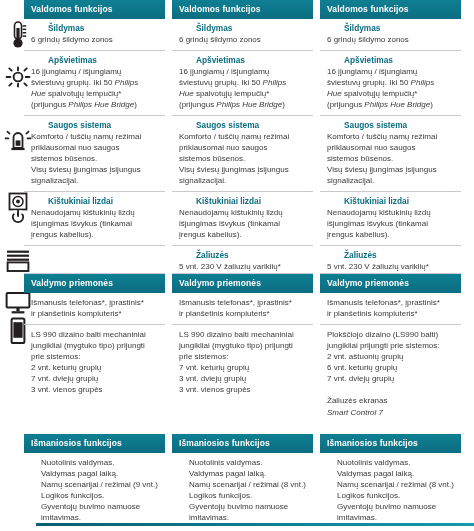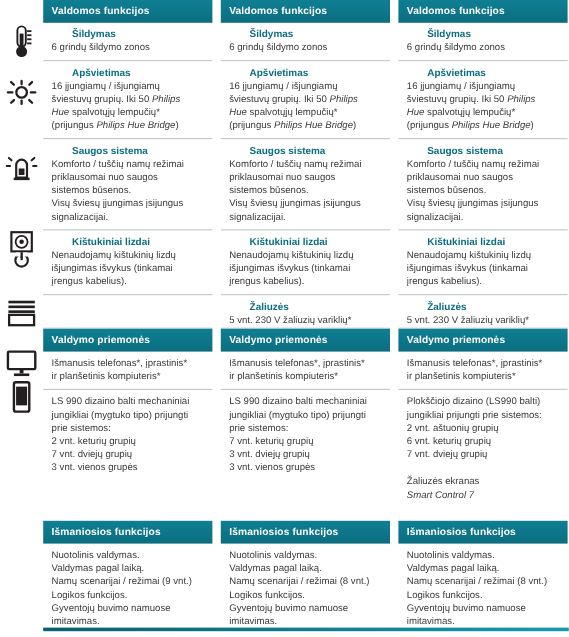--- a/index.html
+++ b/index.html
@@ -38,21 +38,21 @@
     color: #231f20;
     display: flex;
     align-items: center;
     justify-content: center;
   }
   .rail-icon svg { display: block; }
 
   
   .cols {
     position: absolute;
-    left: 36px;
+    left: 24px;
     top: 0;
     width: 438px;
     height: 531px;
     display: flex;
     gap: 7px;
   }
   .col {
     width: 141px;
     flex: 0 0 141px;
     position: relative;
@@ -69,21 +69,21 @@
     line-height: 1.1;
   }
 
   .cell {
     padding: 4px 7px 5px 7px;
     border-bottom: 1px solid #c6ccce;
     font-size: 8px;
     line-height: 1.38;
     color: #3a3a3a;
   }
-  .cell.last { border-bottom: none; }
+  .cell.last { border-bottom: none; margin-left: 10px; }
   .cell.noline { border-bottom: none; }
 
   .cell h4 {
     margin: 0 0 0 17px;
     font-size: 8.3px;
     font-weight: bold;
     color: #0c6d80;
     line-height: 1.3;
   }
   .cell p {

